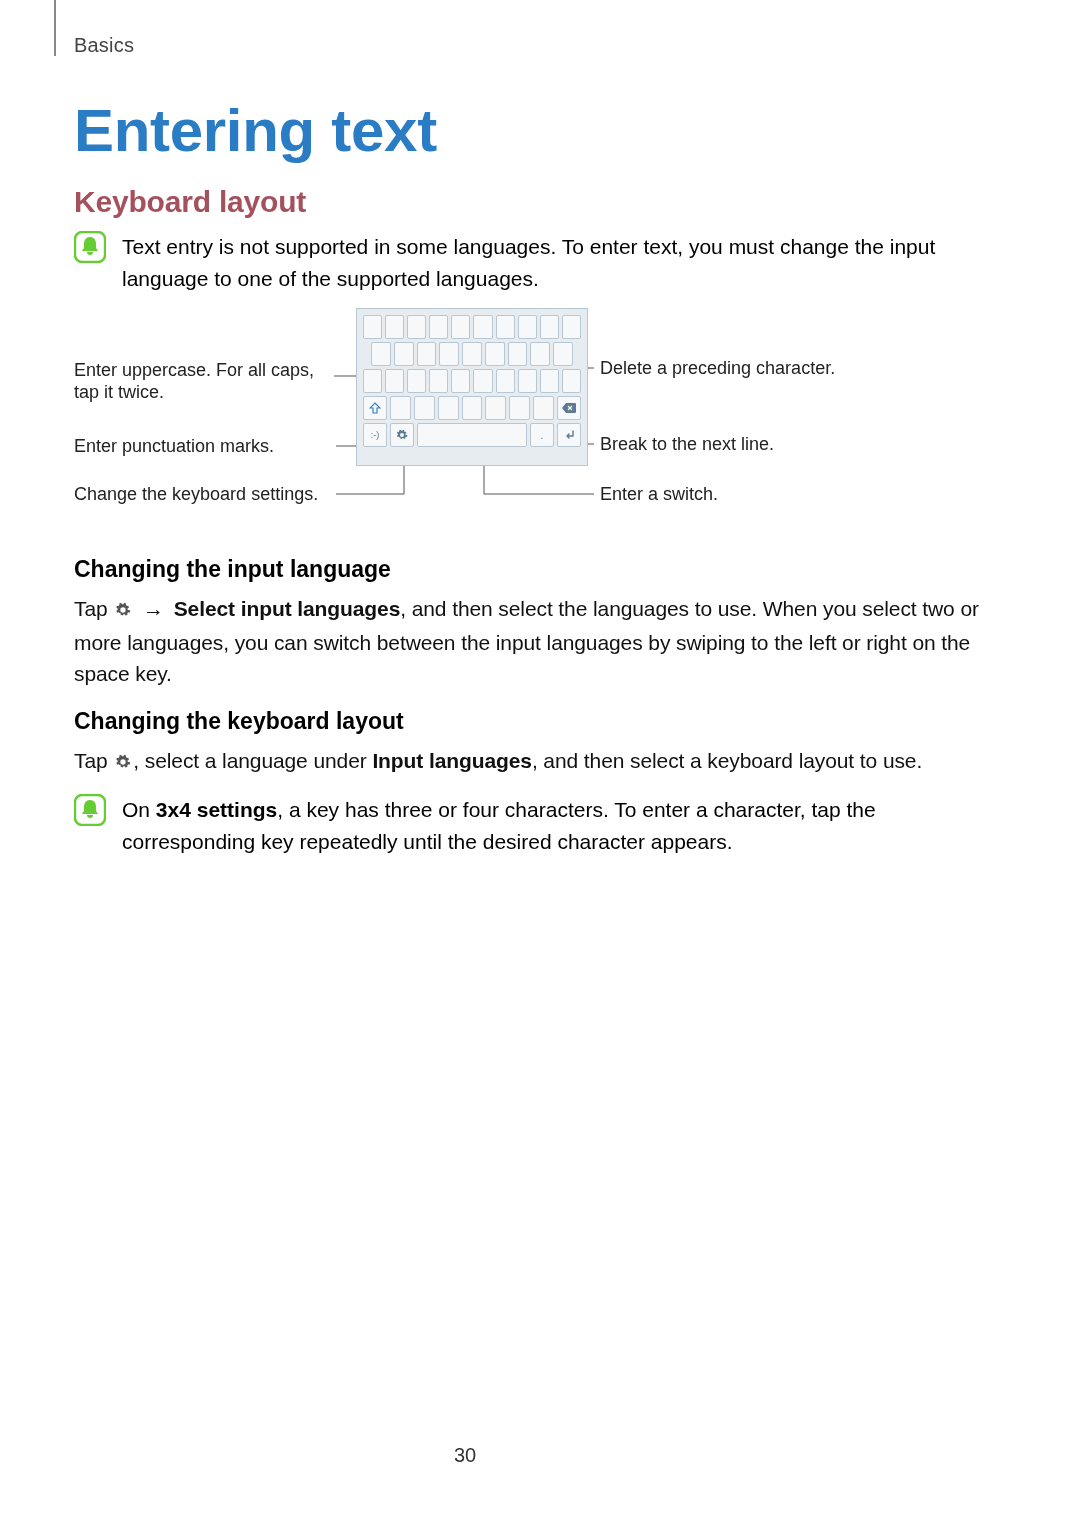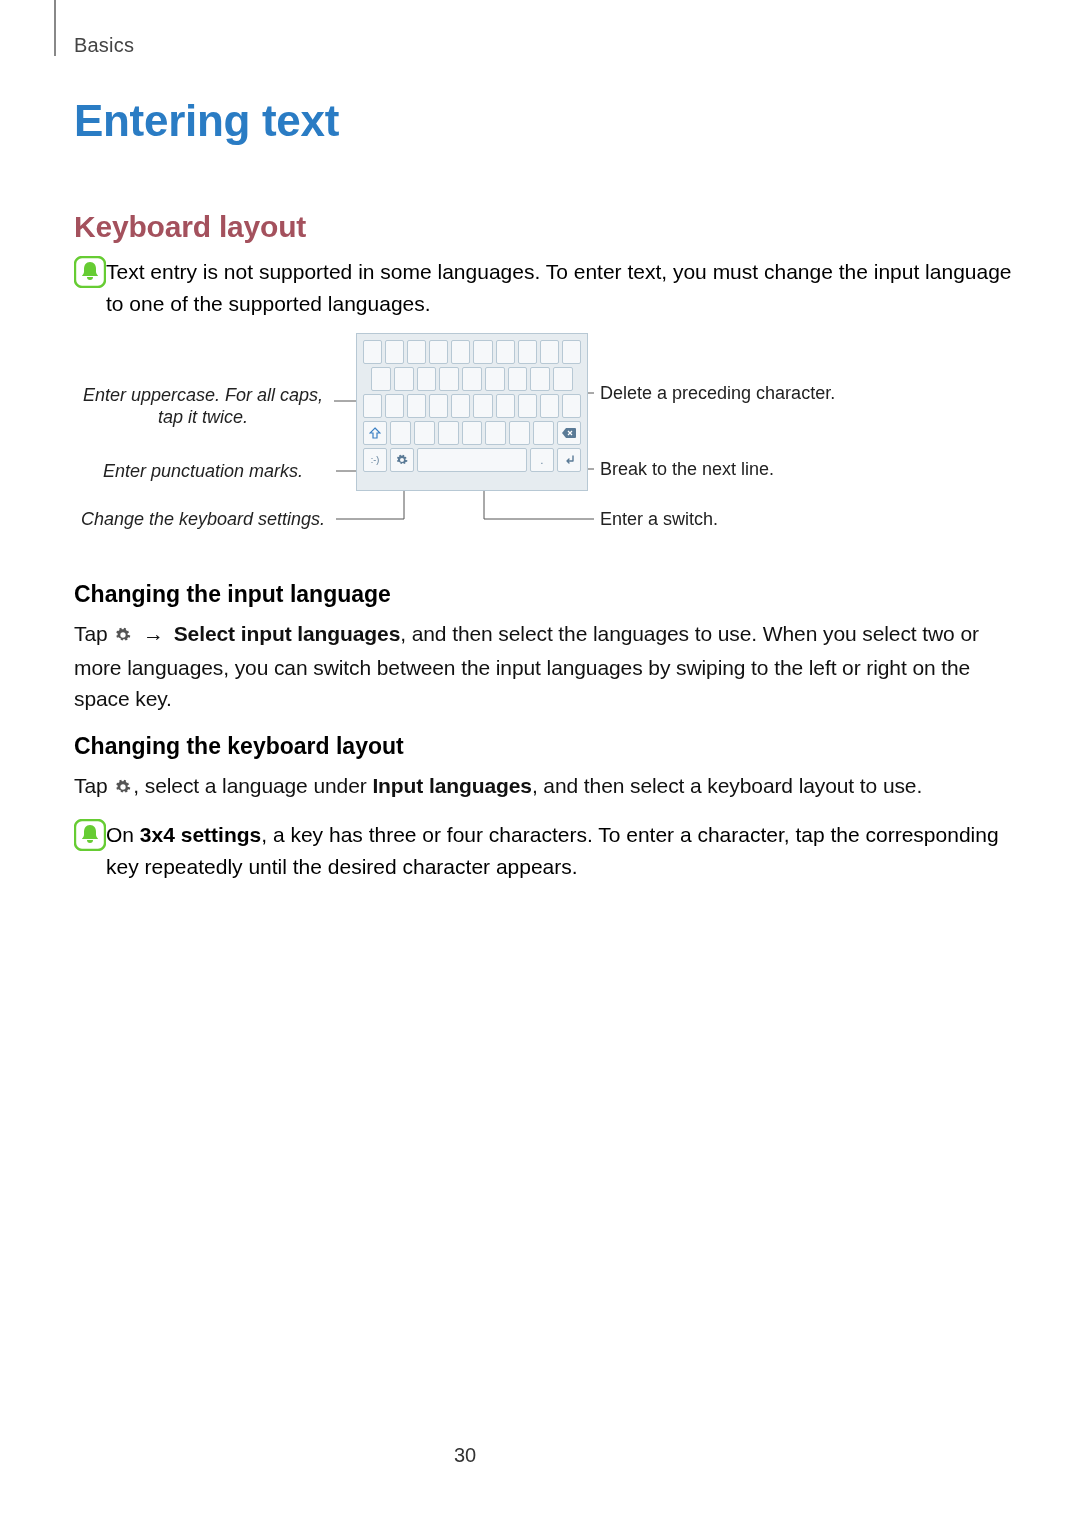--- a/index.html
+++ b/index.html
@@ -1,36 +1,36 @@
 <!DOCTYPE html>
 <html><head>
 <meta charset="utf-8">
 <style>
   * { box-sizing: border-box; margin: 0; padding: 0; }
   html, body { width: 1080px; height: 1527px; font-family: "Segoe UI", "Helvetica Neue", Arial, sans-serif; background: #fff; color: #000; }
   .page { position: relative; width: 930px; height: 1527px; padding: 0; }
   .header-rule { position: absolute; left: 54px; top: 0; width: 2px; height: 56px; background: #888; }
   .header-text { position: absolute; left: 74px; top: 34px; font-size: 20px; color: #444; letter-spacing: .2px; }
   .content { position: absolute; left: 74px; top: 96px; width: 940px; }
-  .h1 { color: #2a7cc4; font-size: 44px; font-weight: 700; margin-bottom: 64px; letter-spacing: -.3px; }
+  .h1 { color: #2a7cc4; font-size: 60px; font-weight: 700; margin-bottom: 20px; letter-spacing: -.3px; }
   .h2 { color: #a4515d; font-size: 30px; font-weight: 700; margin-bottom: 12px; letter-spacing: -.2px; }
   .p  { font-size: 21px; line-height: 1.5; color: #111; margin-bottom: 16px; letter-spacing: -.1px; }
   .h3 { font-size: 23px; font-weight: 700; margin-top: 18px; margin-bottom: 10px; }
-  .note-row { display: flex; gap: 0; align-items: flex-start; margin-top: 6px; margin-bottom: 14px; }
+  .note-row { display: flex; gap: 16px; align-items: flex-start; margin-top: 6px; margin-bottom: 14px; }
   .note-icon { width: 32px; height: 32px; flex: 0 0 32px; }
   .note-text { font-size: 21px; line-height: 1.5; flex: 1; }
   .bold { font-weight: 700; }
   .inline-gear { display:inline-block; vertical-align: -2px; margin: 0 2px; }
   .arrow { display:inline-block; padding: 0 4px; }
   .pagenum { position: absolute; left: 0; right: 0; bottom: 60px; text-align: center; font-size: 20px; color: #333; }
 
   
   .diagram { position: relative; width: 940px; height: 230px; margin-top: 12px; margin-bottom: 8px; }
   .callout { position: absolute; font-size: 18px; color: #222; line-height: 1.2; }
-  .callout.right-align { text-align: center; font-style: italic; }
+  .callout.right-align { text-align: left; }
 
   
   .kbd { position: absolute; left: 282px; top: 0; width: 232px; height: 158px; background: #e6ecf0; border: 1px solid #b7c8d4; padding: 6px; }
   .kbd-row { display: flex; gap: 3px; margin-bottom: 3px; }
   .key { background: #f6f8fa; border: 1px solid #b7c8d4; height: 24px; border-radius: 2px; display:flex; align-items:center; justify-content:center; font-size: 11px; color:#3a6a9a; }
   .key.blank { color: transparent; }
   .row1 .key { flex: 1; }
   .row2 { padding: 0 8px; } .row2 .key { flex:1; }
   .row3 .key { flex:1; }
   .row4 .k-shift { flex: 0 0 24px; }

